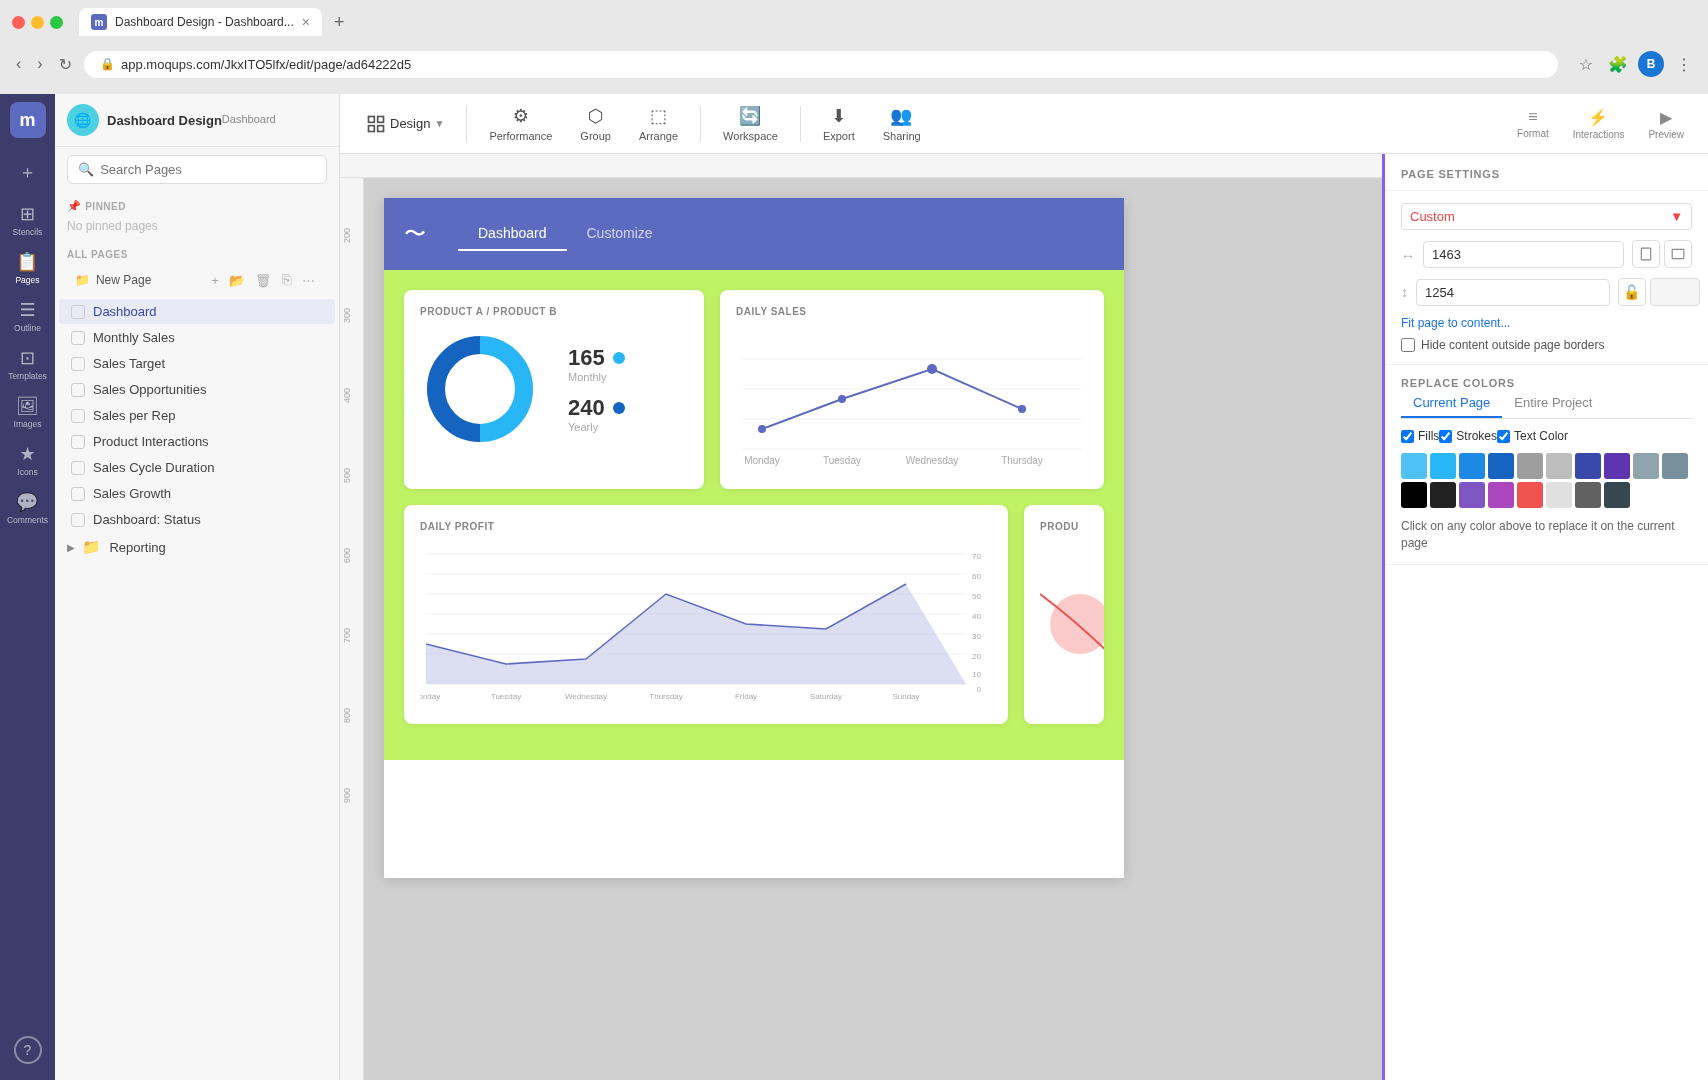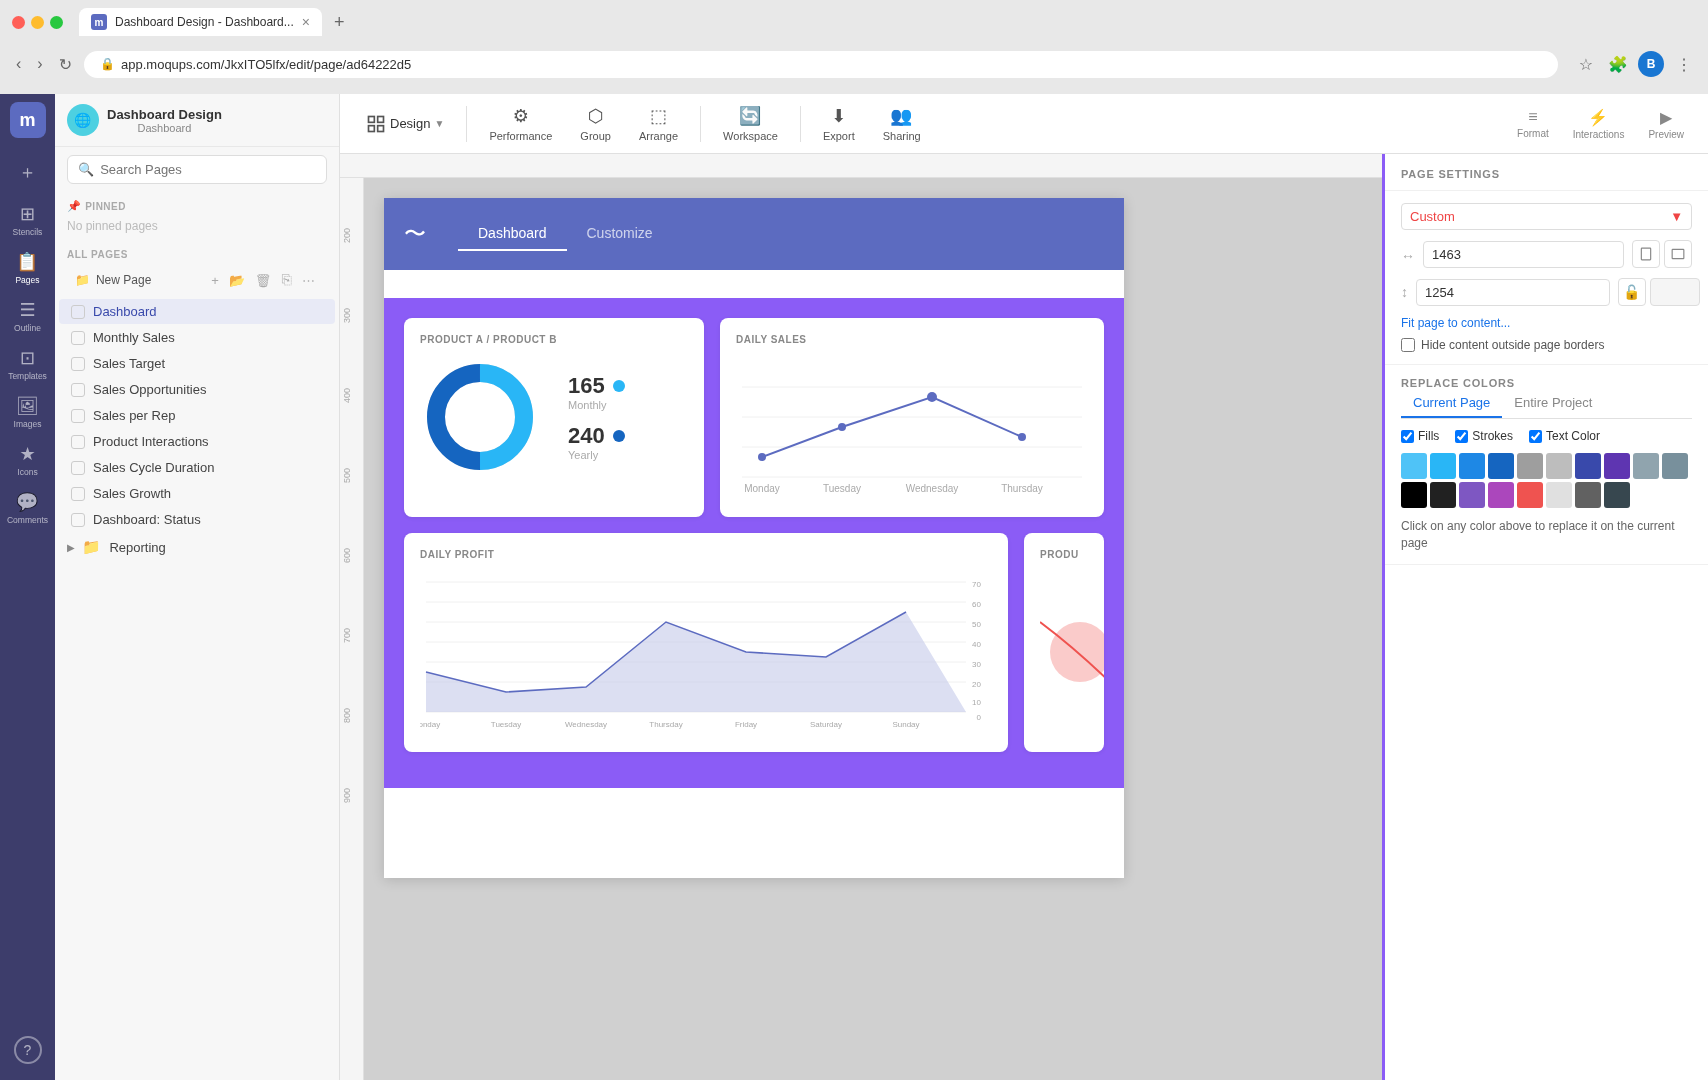--- a/index.html
+++ b/index.html
@@ -118,21 +118,21 @@
       flex-direction: column;
     }
     .left-panel-header {
       padding: 10px 12px;
       border-bottom: 1px solid #e8e8e8;
       display: flex;
       align-items: center;
       gap: 8px;
     }
     .project-icon { width: 32px; height: 32px; background: #4dd0e1; border-radius: 50%; display: flex; align-items: center; justify-content: center; color: white; font-size: 14px; }
-    .project-info { display: flex; flex-direction: column; text-align: center; }
+    .project-info { display: flex; flex-direction: row; }
     .project-title { font-size: 13px; font-weight: 600; color: #333; }
     .project-subtitle { font-size: 11px; color: #888; }
     .search-box {
       margin: 8px 12px;
       background: white;
       border: 1px solid #ddd;
       border-radius: 6px;
       padding: 6px 10px;
       display: flex;
       align-items: center;
@@ -289,21 +289,21 @@
       padding: 8px 20px;
       font-size: 14px;
       cursor: pointer;
       color: rgba(255,255,255,0.7);
     }
     .canvas-tab.active {
       color: white;
       border-bottom: 2px solid white;
       font-weight: 500;
     }
-    .canvas-body { padding: 20px; background: #8b5cf6; margin-top: 28px; }
+    .canvas-body { padding: 20px; background: #bef264; }
     .canvas-row { display: flex; gap: 16px; margin-bottom: 16px; }
     .canvas-card {
       background: white;
       border-radius: 8px;
       padding: 16px;
       box-shadow: 0 1px 4px rgba(0,0,0,0.08);
     }
     .card-title { font-size: 10px; font-weight: 600; color: #888; letter-spacing: 0.5px; margin-bottom: 12px; text-transform: uppercase; }
 
     
@@ -389,21 +389,21 @@
     .replace-label { font-size: 11px; font-weight: 700; color: #888; letter-spacing: 0.8px; text-transform: uppercase; }
     .color-tabs { display: flex; gap: 0; border-bottom: 1px solid #e0e0e0; margin-bottom: 10px; }
     .color-tab {
       padding: 6px 12px;
       font-size: 13px;
       cursor: pointer;
       color: #888;
       border-bottom: 2px solid transparent;
     }
     .color-tab.active { color: #1a73e8; border-bottom-color: #1a73e8; font-weight: 500; }
-    .color-checkboxes { display: flex; gap: 16px; margin-bottom: 10px; }
+    .color-checkboxes { display: flex; margin-bottom: 10px; }
     .color-checkbox-item { display: flex; align-items: center; gap: 4px; font-size: 12px; color: #333; }
     .color-swatch-grid { display: flex; flex-wrap: wrap; gap: 3px; margin-bottom: 10px; }
     .color-swatch { width: 26px; height: 26px; border-radius: 3px; cursor: pointer; }
     .color-hint { font-size: 12px; color: #666; line-height: 1.4; }
 
     
     ::-webkit-scrollbar { width: 6px; }
     ::-webkit-scrollbar-track { background: transparent; }
     ::-webkit-scrollbar-thumb { background: #ccc; border-radius: 3px; }
   </style>

